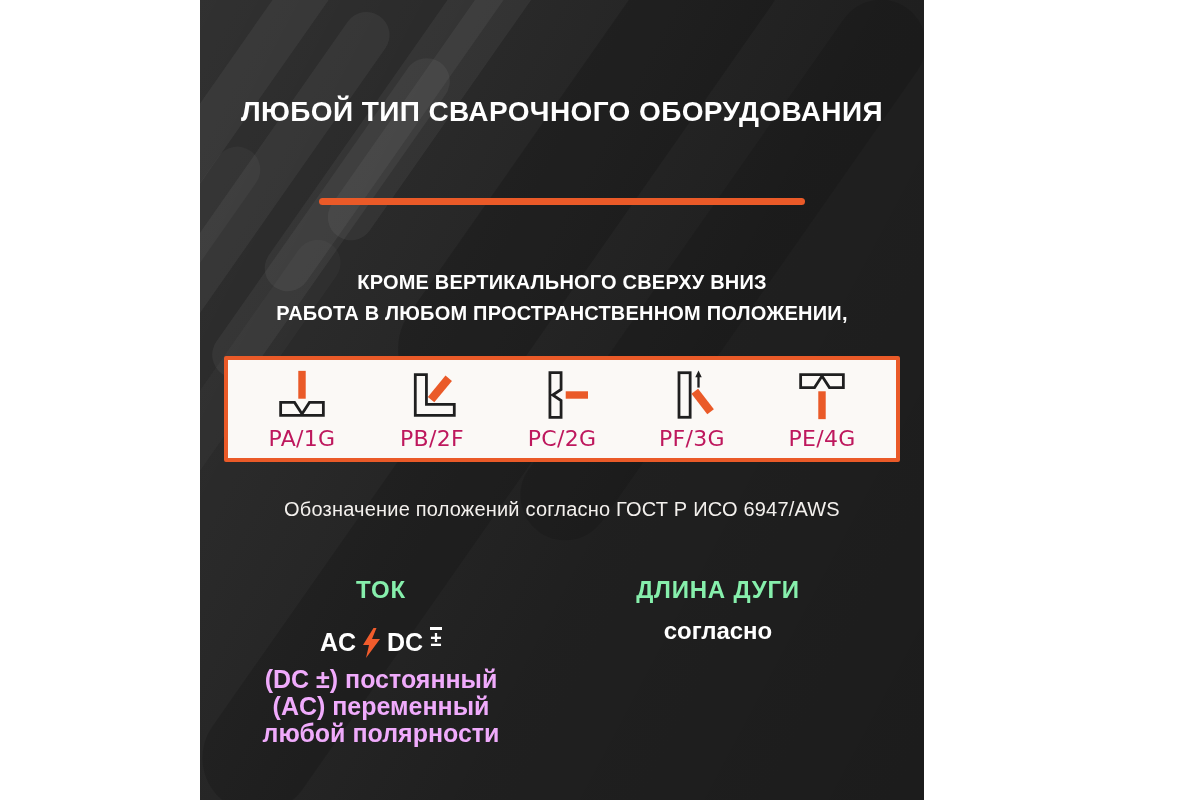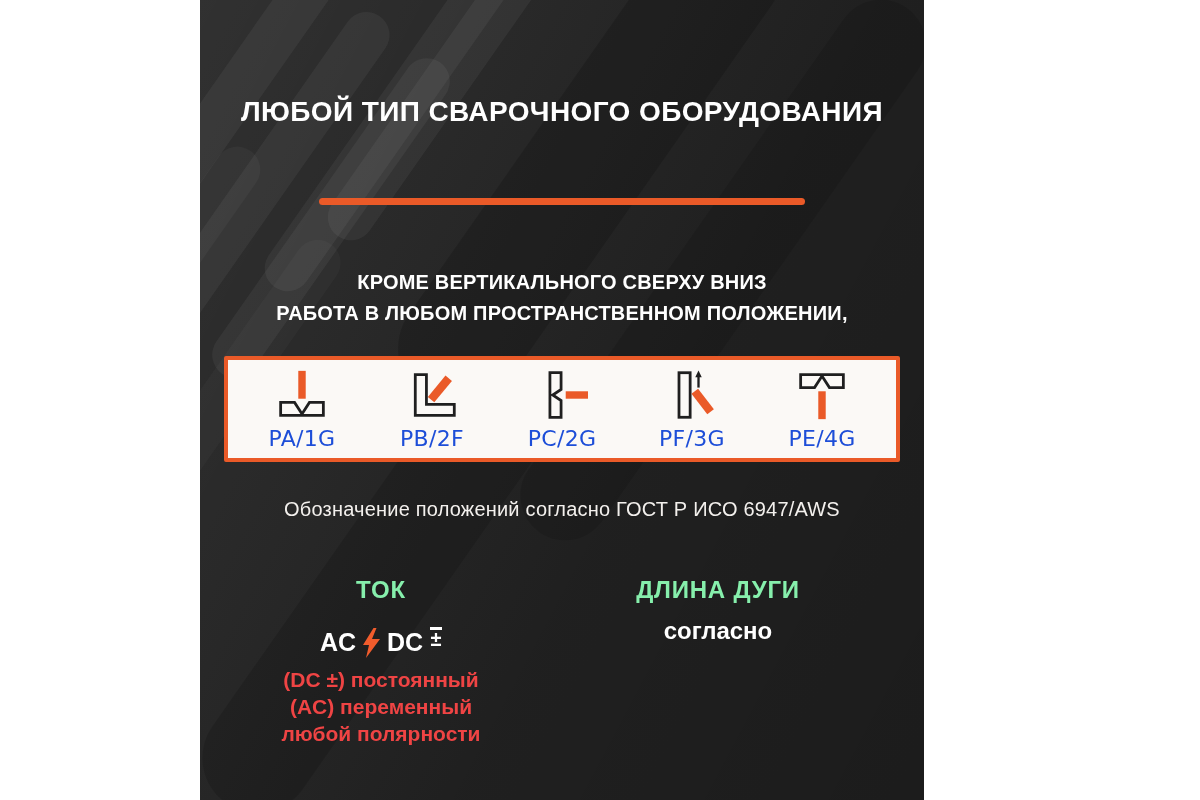--- a/index.html
+++ b/index.html
@@ -45,36 +45,36 @@
   .pos-box{
     width:676px;margin:27px auto 0;background:#FBF9F6;
     border:4px solid #EA5A28;border-radius:2px;box-sizing:border-box;
     padding:9px 26px 4px;
   }
   .pos-row{display:flex;justify-content:space-between;align-items:flex-end;}
   .pos-item{display:flex;flex-direction:column;align-items:center;gap:3px;min-width:96px;}
   .pos-icon{width:58px;height:52px;display:block;}
   .pos-label{
     font-family:"DejaVu Sans",sans-serif;font-size:22px;line-height:30px;
-    color:#1d4ed8;letter-spacing:0.3px;
+    color:#be185d;letter-spacing:0.3px;
   }
   .gost{margin-top:32px;font-size:20px;line-height:30px;font-weight:normal;color:#F3F0ED;letter-spacing:0.2px;text-align:center;}
   
   .cols{display:grid;grid-template-columns:1fr 1fr;margin-top:52px;}
   .col-arc{transform:translateX(-25px);}
   .col-head{font-size:24px;line-height:28px;font-weight:bold;color:#86efac;letter-spacing:0.8px;}
   .acdc{
     margin-top:24px;display:flex;align-items:flex-start;justify-content:center;gap:7px;
     font-size:25px;font-weight:bold;height:34px;
   }
   .bolt{width:17px;height:30px;display:block;}
   .pm{display:inline-flex;flex-direction:column;align-items:center;line-height:1;transform:translateY(-1px);}
   .pm-bar{width:12px;height:3px;background:#ffffff;margin-bottom:1px;}
   .pm-sign{font-size:20px;font-weight:bold;line-height:17px;}
-  .cur-line{font-size:21px;line-height:27px;font-weight:bold;color:#ef4444;}
+  .cur-line{font-size:25px;line-height:27px;font-weight:bold;color:#f0abfc;}
   .cur-lines{margin-top:4px;}
   .arc-value{margin-top:13px;font-size:24px;line-height:28px;font-weight:bold;color:#fff;}
 </style>
 </head>
 <body>
 
 <div class="card">
   <div class="bg">
     <i class="rod r5"></i>
     <i class="rod r4"></i>

